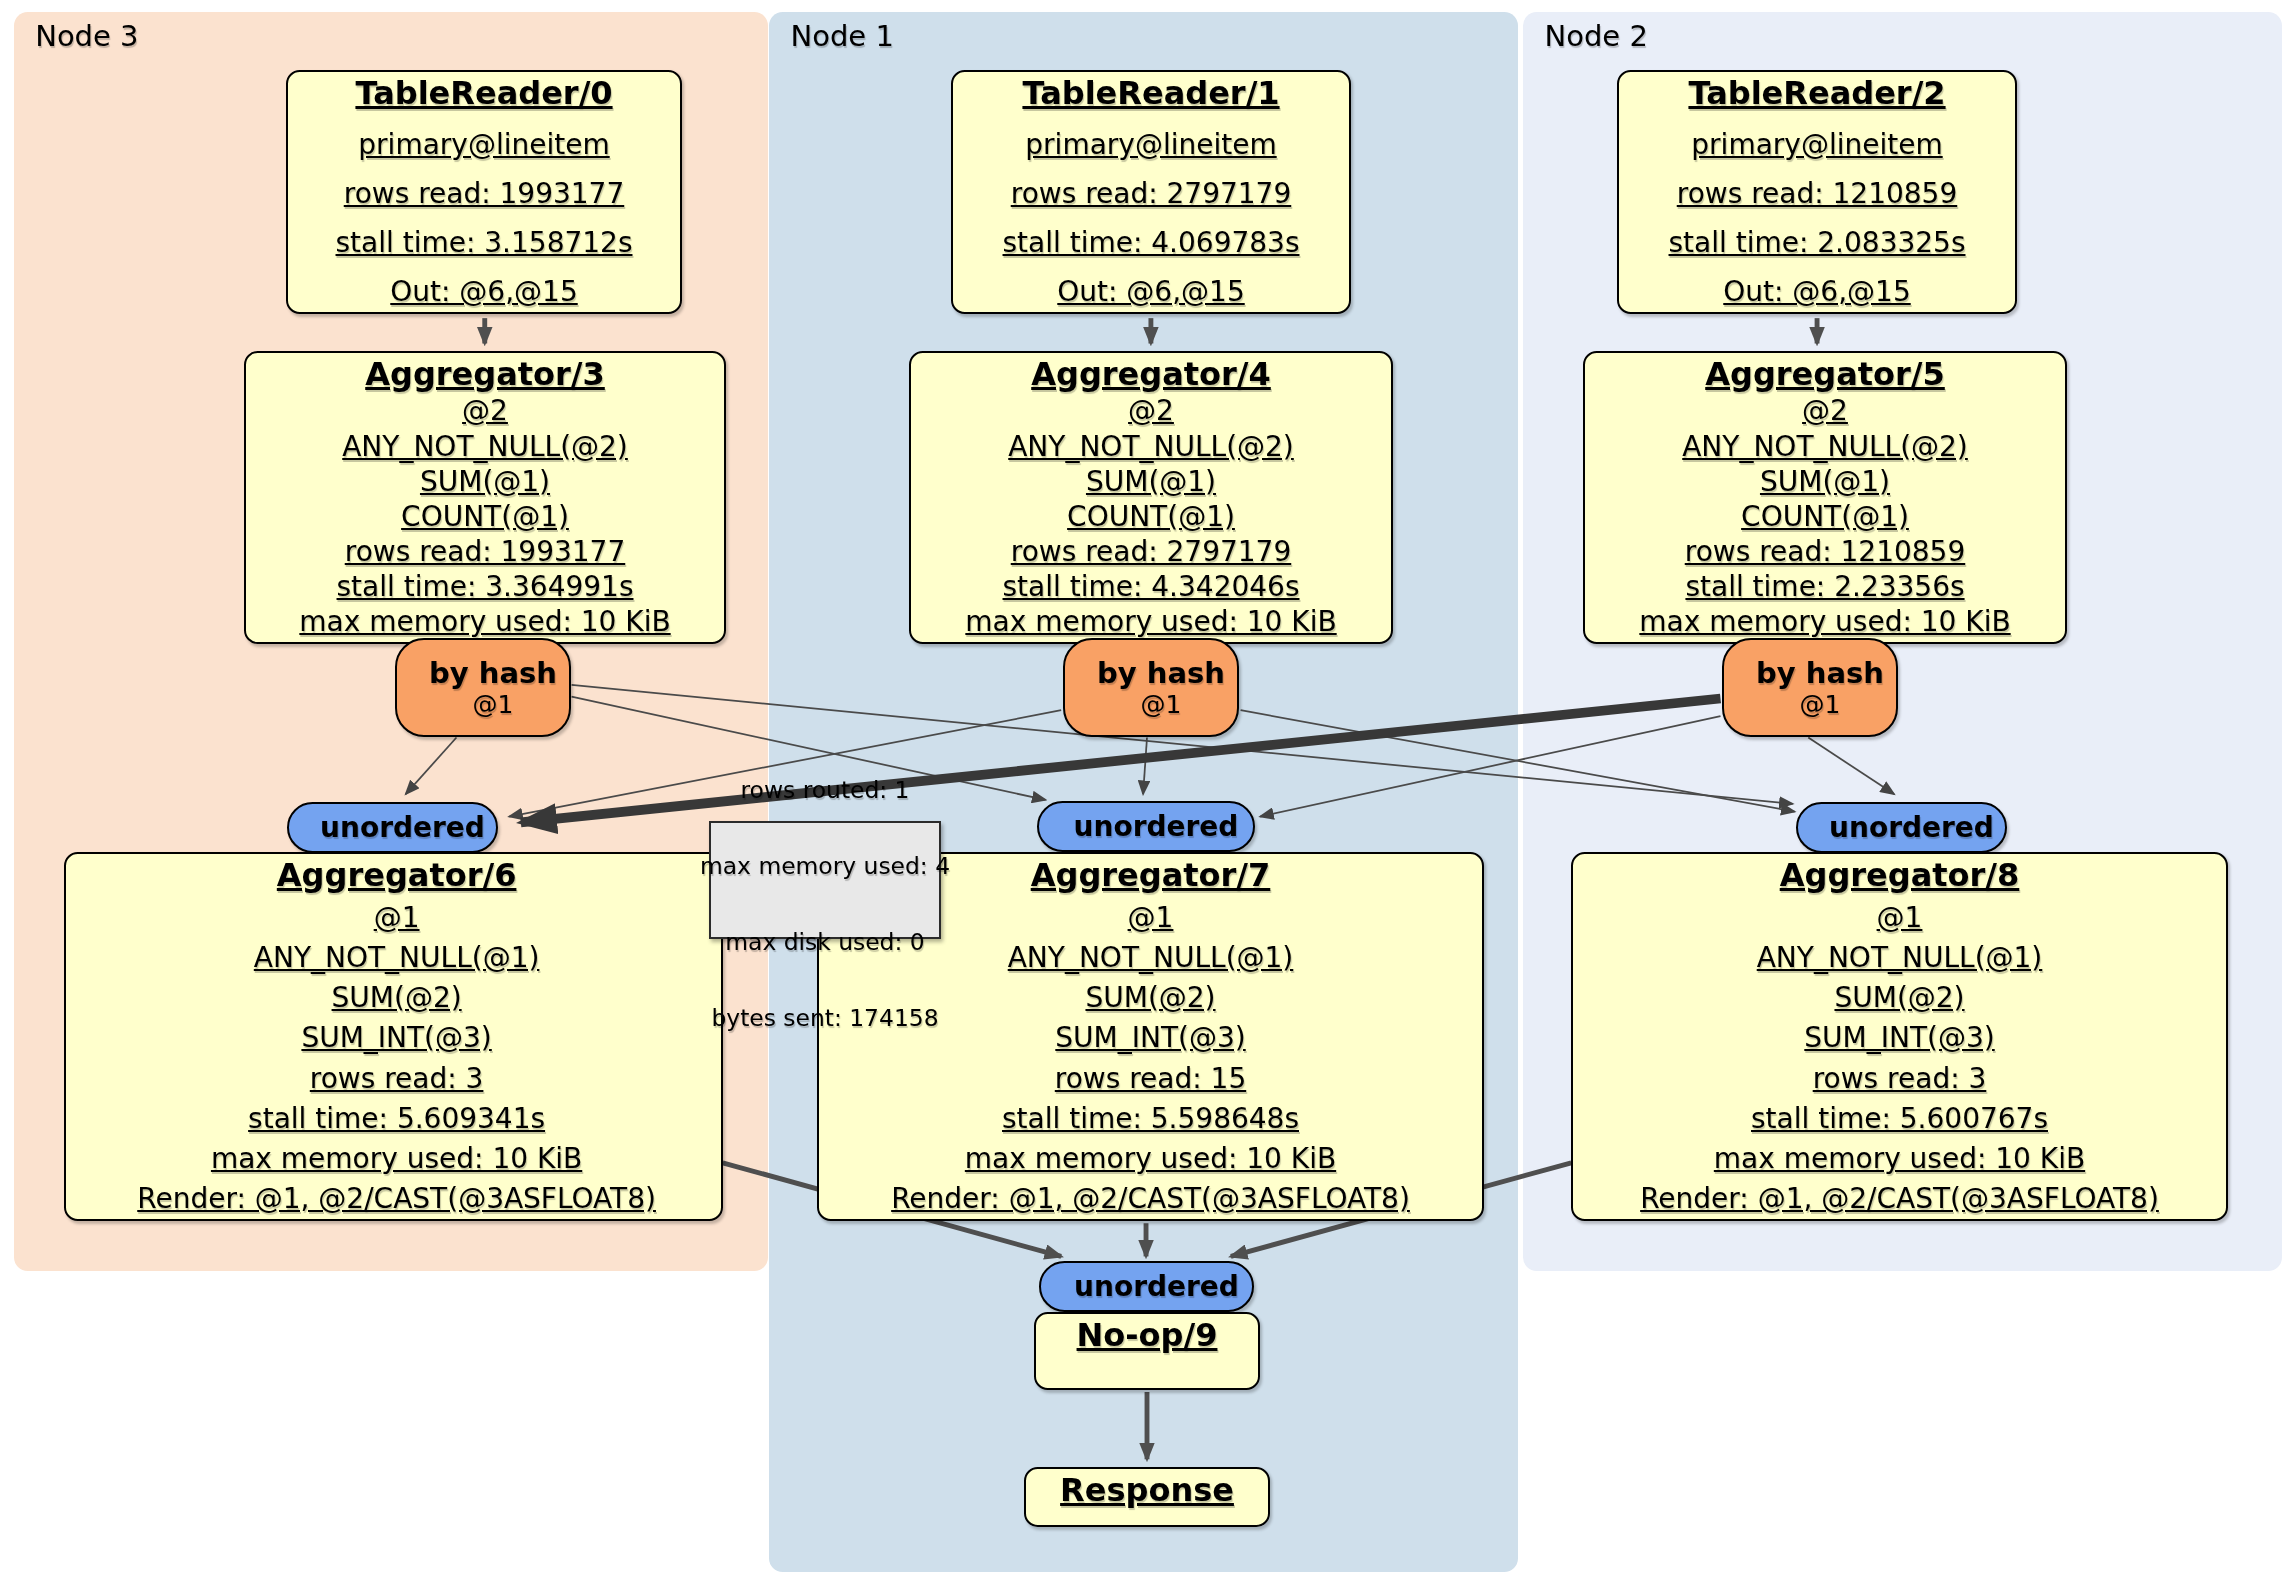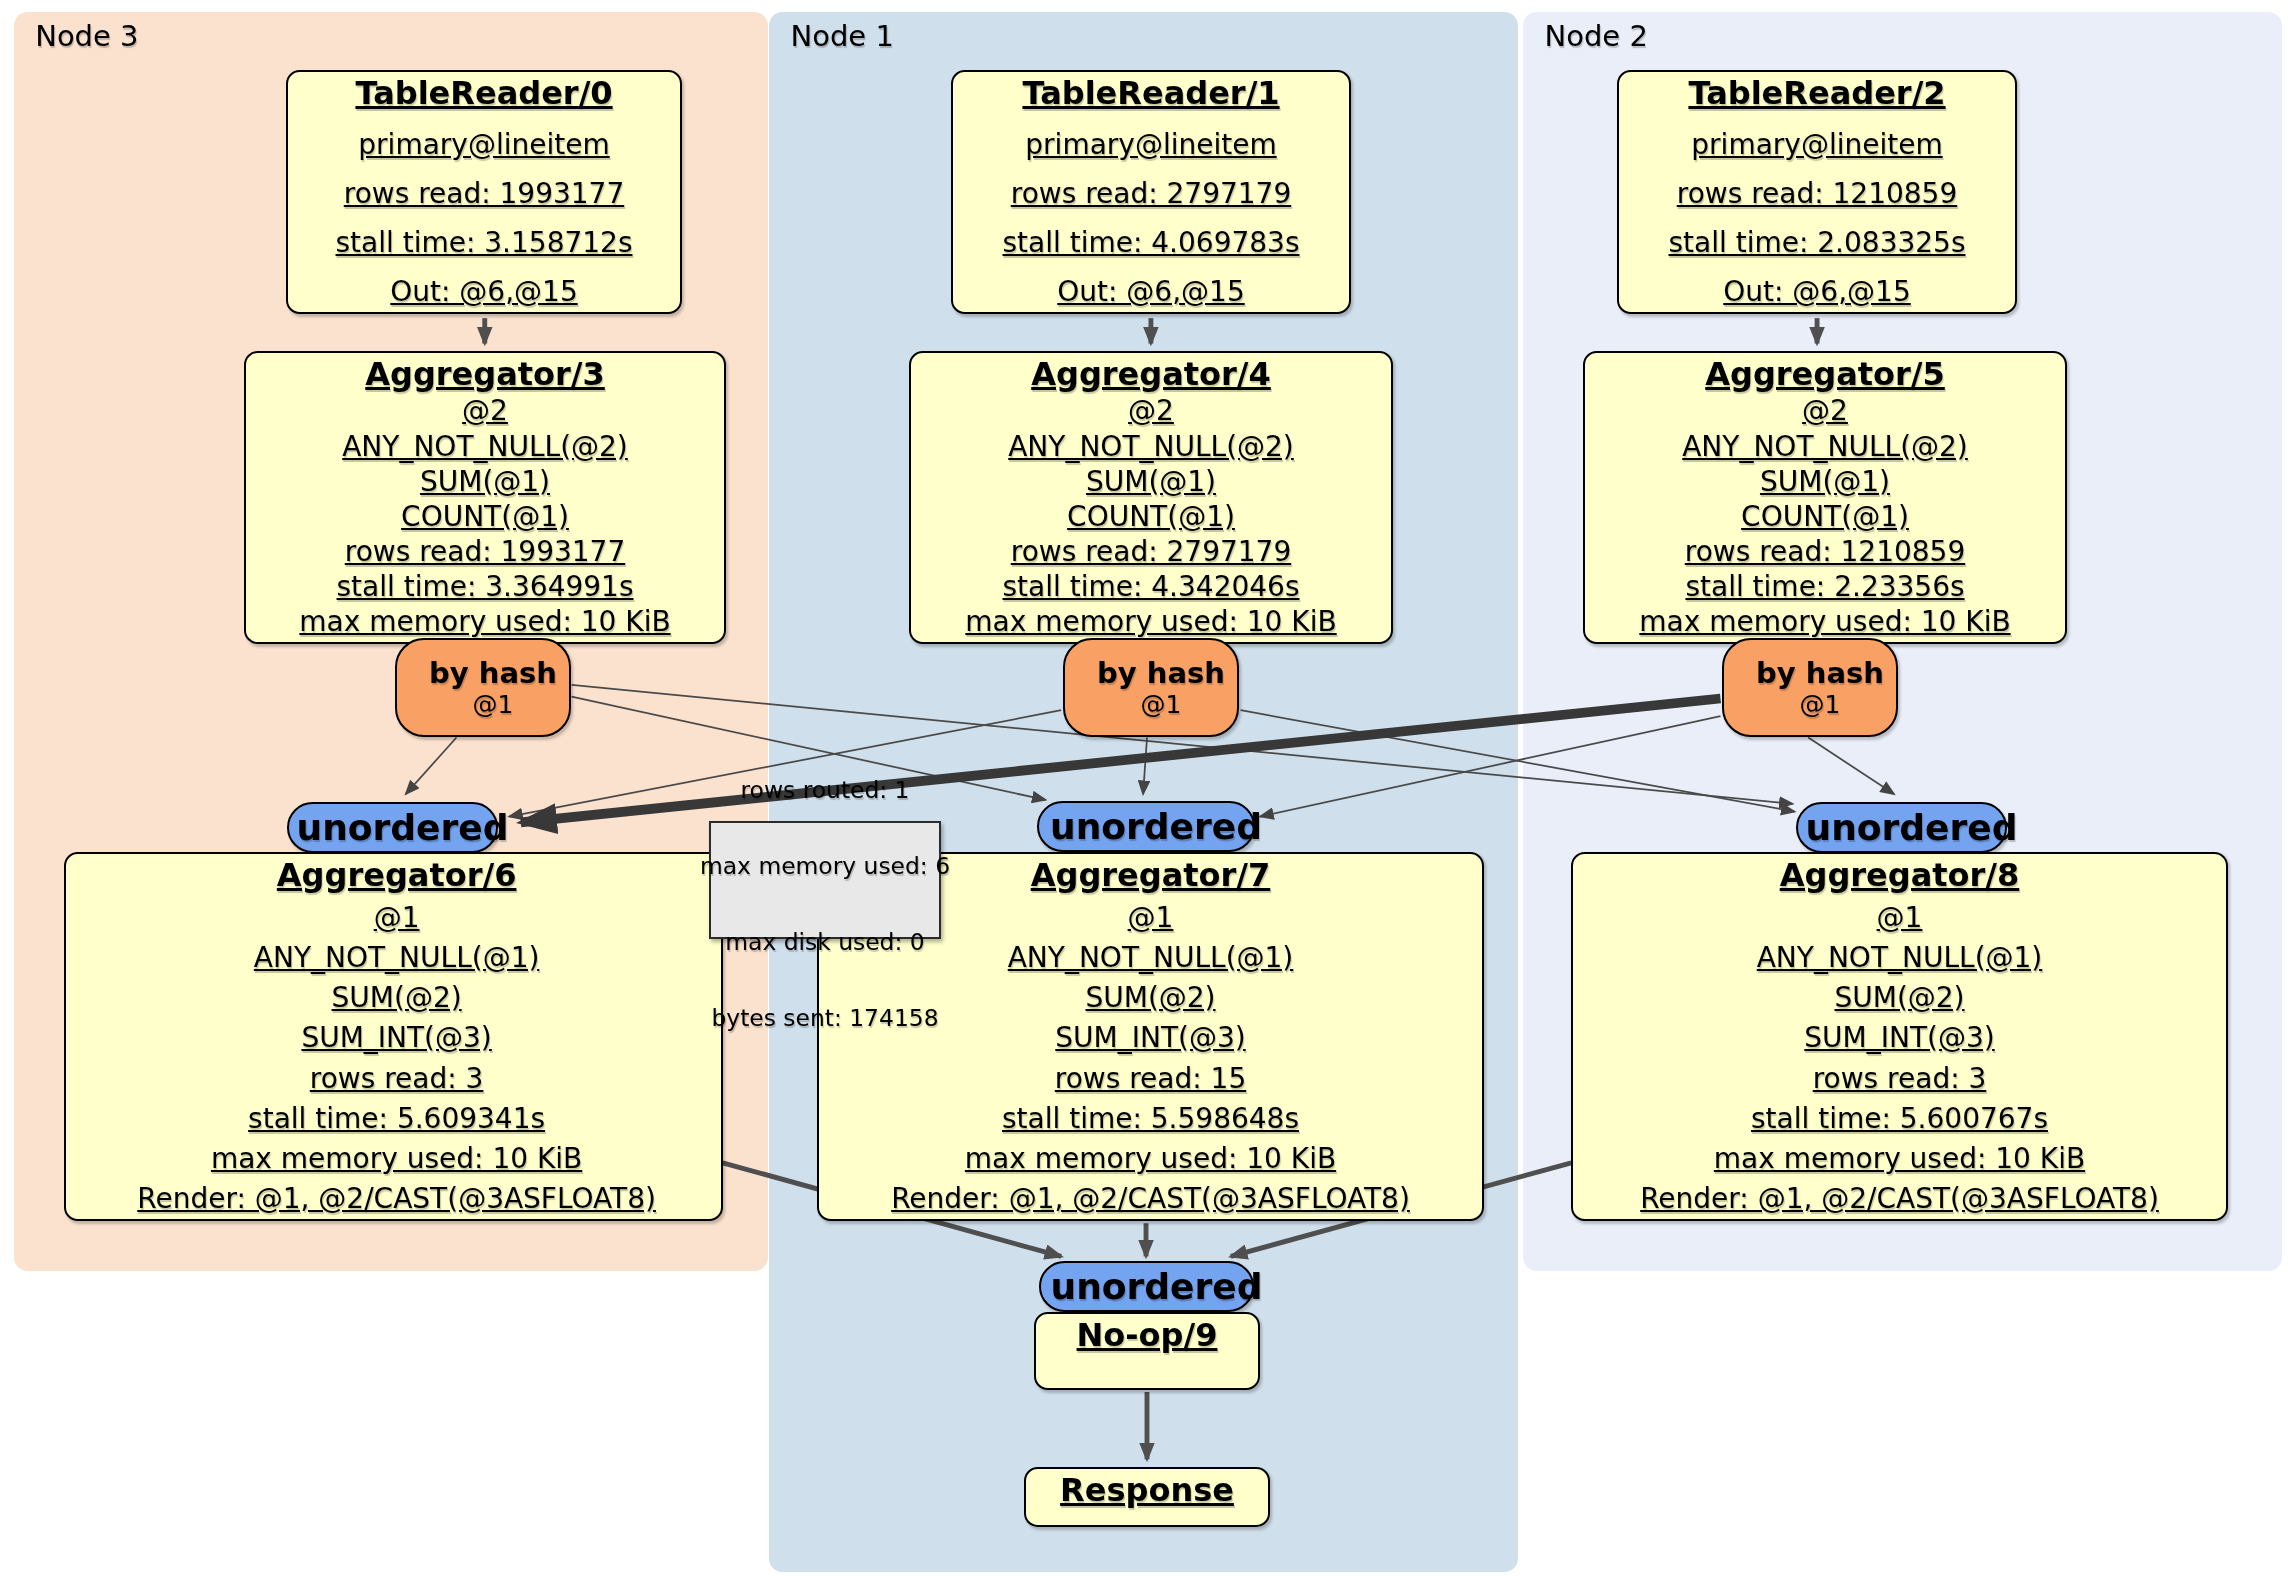--- a/index.html
+++ b/index.html
@@ -31,21 +31,21 @@
   }
   .pill{
     position:absolute;box-sizing:border-box;border:2.9px solid var(--box-border);
     display:flex;flex-direction:column;justify-content:center;align-items:center;
     text-align:center;z-index:2;box-shadow:2px 2.9px 2.9px rgba(0,0,0,0.22);padding-left:20px;
   }
   .router{background:var(--router-bg);border-radius:29px;}
   .router .rlabel{font-weight:bold;font-size:29px;line-height:33px;}
   .router .rdetail{font-size:25px;line-height:29px;}
   .sync{background:var(--sync-bg);border-radius:26px;}
-  .sync .slabel{font-weight:bold;font-size:36px;line-height:29px;text-align:center;}
+  .sync .slabel{font-weight:bold;font-size:28px;line-height:29px;text-align:center;}
   .tooltip{
     position:absolute;box-sizing:border-box;background:var(--tooltip-bg);
     border:2px solid #2b2b2b;display:flex;flex-direction:column;
     justify-content:center;align-items:center;z-index:4;
     box-shadow:2px 2.9px 3.9px rgba(0,0,0,0.3);
   }
   .tooltip .tline{font-size:23.4px;line-height:28px;white-space:nowrap;margin-top:48px;}
 </style>
 </head>
 <body>
@@ -224,19 +224,19 @@
     <div class="line">SUM(@2)</div>
     <div class="line">SUM_INT(@3)</div>
     <div class="line">rows read: 3</div>
     <div class="line">stall time: 5.600767s</div>
     <div class="line">max memory used: 10 KiB</div>
     <div class="line">Render: @1, @2/CAST(@3ASFLOAT8)</div>
   </div>
 
   <div class="tooltip" style="left:709px;top:821px;width:232px;height:118px;">
     <div class="tline">rows routed: 1</div>
-    <div class="tline">max memory used: 6</div>
+    <div class="tline">max memory used: 4</div>
     <div class="tline">max disk used: 0</div>
     <div class="tline">bytes sent: 174158</div>
   </div>
 
 </div>
 
 
 </body></html>

